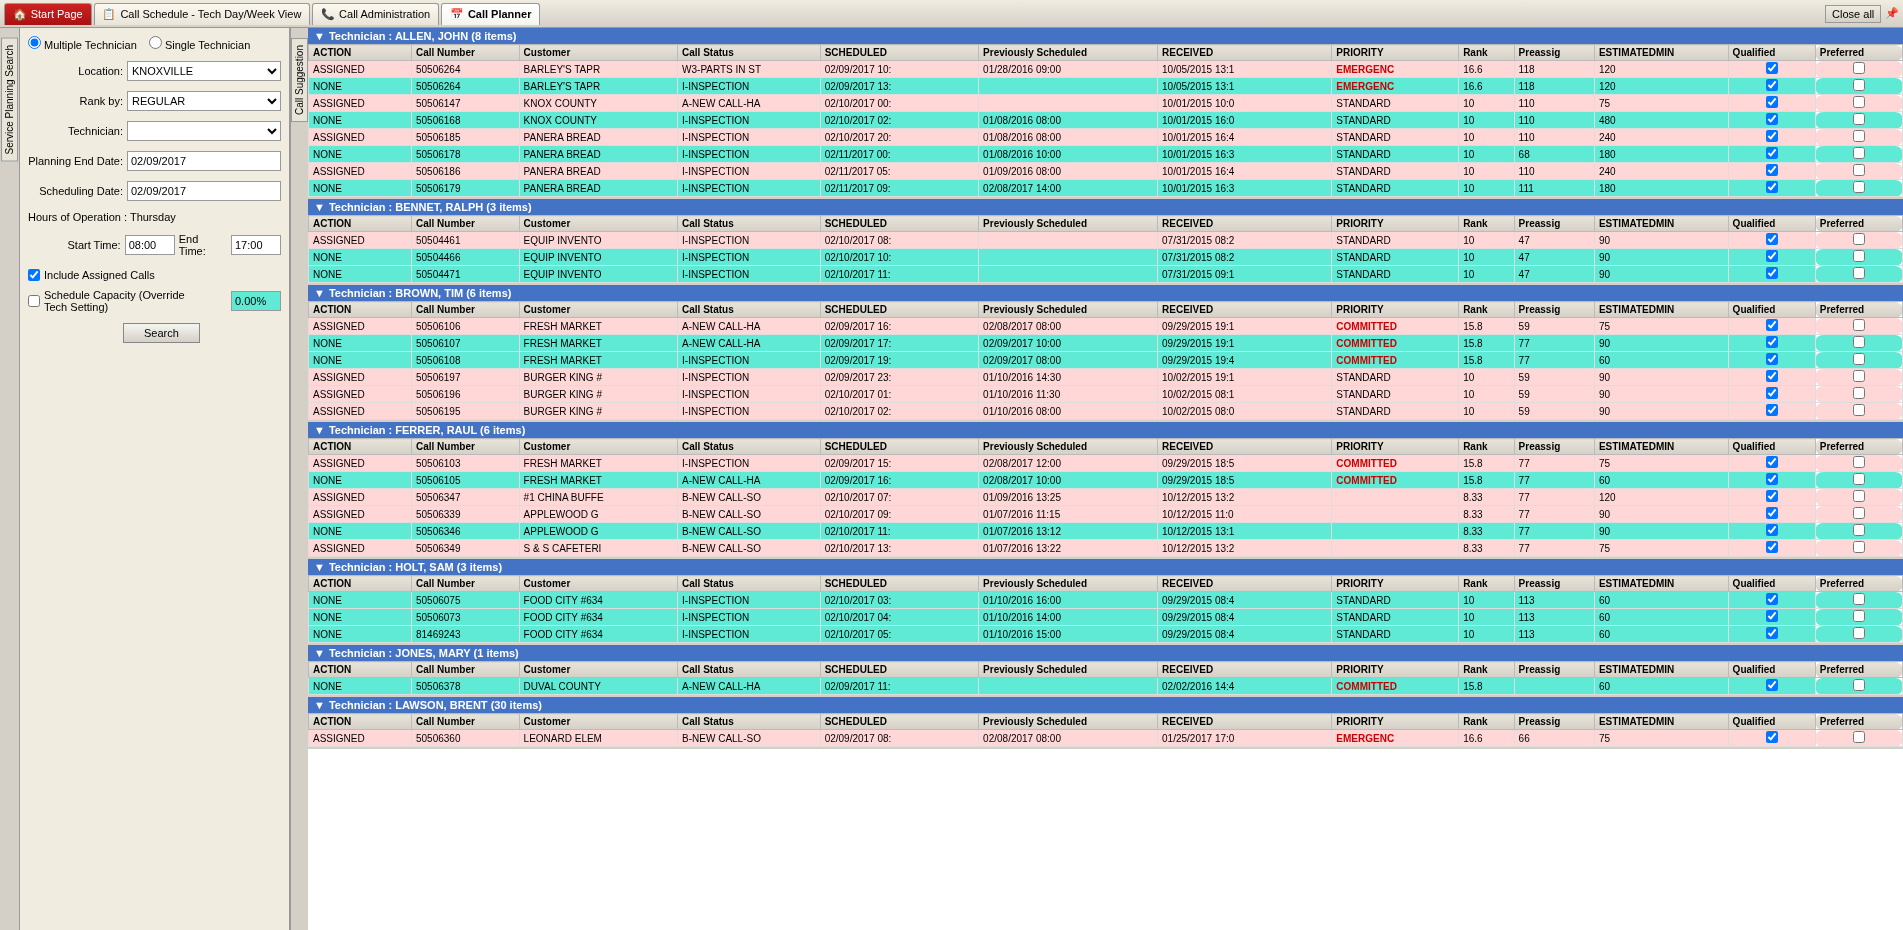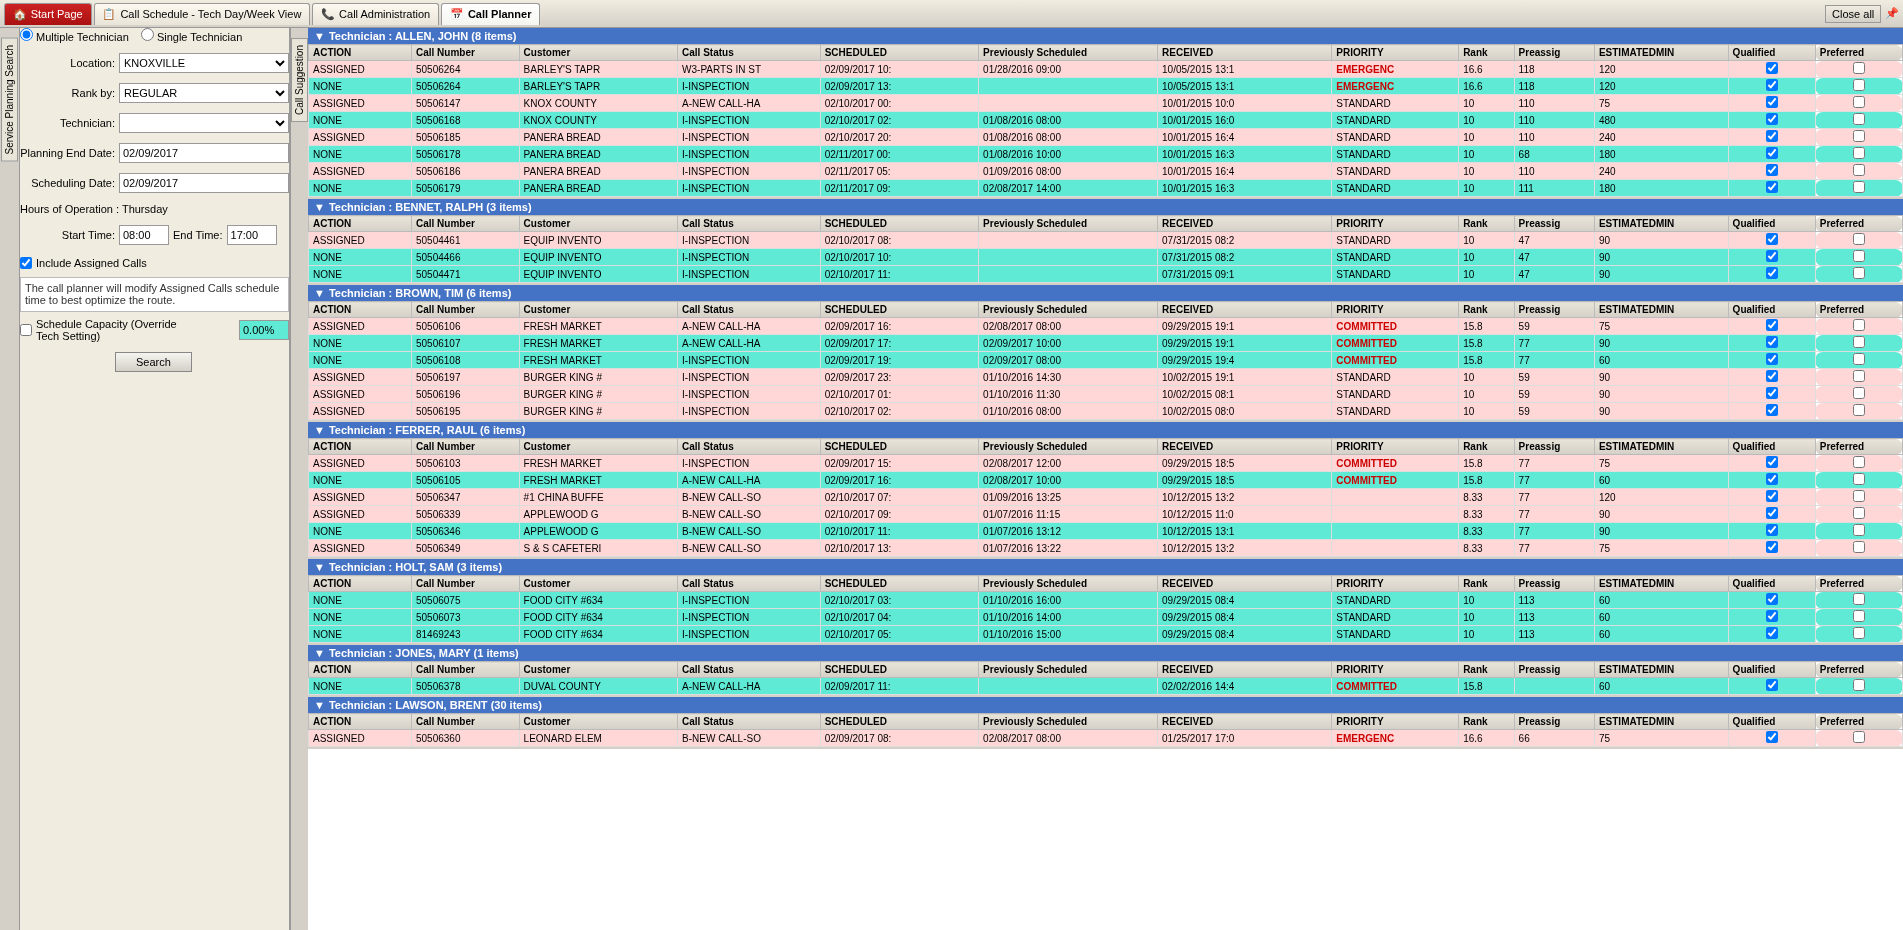--- a/index.html
+++ b/index.html
@@ -14,21 +14,21 @@
     .close-all-btn { background: linear-gradient(to bottom, #f0ece0, #d4d0c8); border: 1px solid #999; padding: 2px 6px; cursor: pointer; font-size: 11px; }
 
     
     .main-layout { display: flex; height: calc(930px - 28px); }
 
     
     .sidebar-tab { width: 20px; background: #d4d0c8; border-right: 1px solid #999; display: flex; flex-direction: column; align-items: center; padding-top: 10px; gap: 4px; }
     .sidebar-tab-label { writing-mode: vertical-rl; transform: rotate(180deg); font-size: 10px; background: #e8e4d8; border: 1px solid #999; padding: 6px 2px; cursor: pointer; white-space: nowrap; }
 
     
-    .left-panel { width: 270px; background: #f0ece0; border-right: 1px solid #999; display: flex; flex-direction: column; gap: 6px; overflow-y: auto; }
+    .left-panel { width: 270px; background: #f0ece0; border-right: 1px solid #999; padding: 8px; display: flex; flex-direction: column; gap: 6px; overflow-y: auto; }
     .radio-group { display: flex; gap: 12px; align-items: center; margin-bottom: 4px; }
     .form-row { display: flex; align-items: center; gap: 4px; margin-bottom: 4px; }
     .form-label { width: 95px; text-align: right; font-size: 11px; }
     .form-select { flex: 1; height: 20px; border: 1px solid #999; background: white; font-size: 11px; }
     .form-input { flex: 1; height: 20px; border: 1px solid #999; background: white; font-size: 11px; padding: 1px 3px; }
     .hours-row { display: flex; align-items: center; gap: 4px; }
     .checkbox-row { display: flex; align-items: center; gap: 4px; margin: 2px 0; }
     .info-box { background: white; border: 1px solid #bbb; padding: 4px; font-size: 10px; color: #333; min-height: 35px; }
     .capacity-row { display: flex; align-items: center; gap: 4px; }
     .capacity-input { width: 50px; height: 20px; border: 1px solid #999; background: #5eead4; font-size: 11px; padding: 1px 3px; margin-left: 33px; }
@@ -157,23 +157,20 @@
       <input type="text" style="width: 50px; height: 20px; border: 1px solid rgb(153, 153, 153); background: white; font-size: 11px; padding: 1px 3px;" value="08:00">
       <span>End Time:</span>
       <input type="text" style="width: 50px; height: 20px; border: 1px solid rgb(153, 153, 153); background: white; font-size: 11px; padding: 1px 3px;" value="17:00">
     </div>
 
     <div class="checkbox-row">
       <input type="checkbox" checked="" style="">
       <span>Include Assigned Calls</span>
     </div>
 
-    <div class="info-box">
-      <span>The call planner will modify Assigned Calls schedule time to best optimize the route.</span>
-    </div>
 
     <div class="capacity-row">
       <input type="checkbox" style="">
       <span>Schedule Capacity (Override Tech Setting)</span>
       <input type="text" class="capacity-input" value="0.00%" style="">
     </div>
 
     <button class="search-btn">Search</button>
   </div>
 

